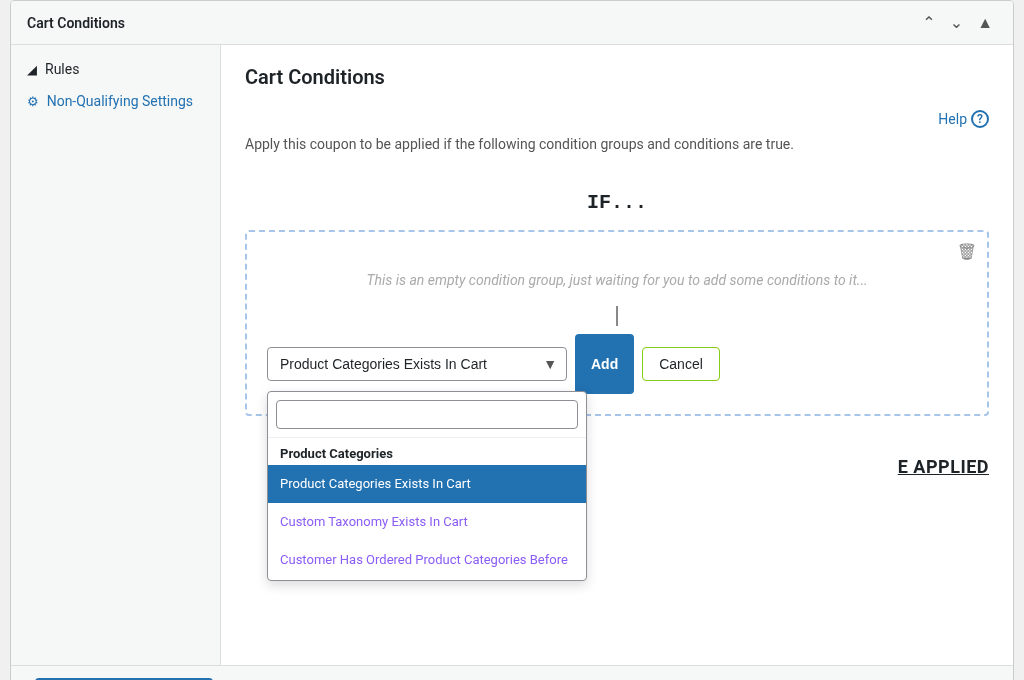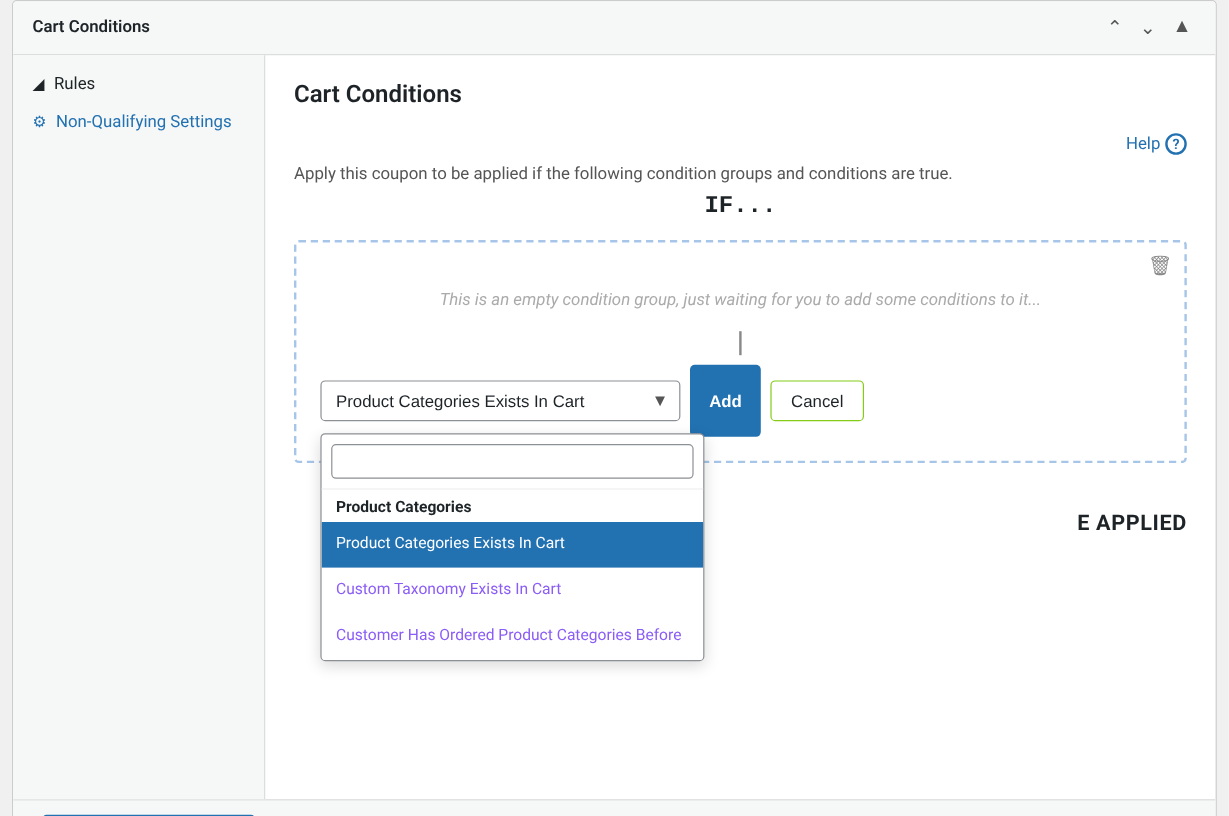--- a/index.html
+++ b/index.html
@@ -103,21 +103,21 @@
       display: inline-flex;
       align-items: center;
       justify-content: center;
       font-size: 12px;
       font-weight: 600;
       color: #2271b1;
     }
     .description {
       color: #555;
       font-size: 14px;
-      margin-bottom: 8px;
+      margin-bottom: 39px;
     }
     .if-label {
       text-align: center;
       font-size: 20px;
       font-weight: 700;
       color: #1d2327;
       margin-bottom: 16px;
       font-family: Liberation Mono, monospace;
     }
     .condition-group {
@@ -250,20 +250,21 @@
     }
     .not-applied-section {
       margin-top: 40px;
       text-align: right;
     }
     .not-applied-text {
       font-size: 18px;
       font-weight: 700;
       color: #1d2327;
       letter-spacing: 0.5px;
+      text-decoration: underline;
     }
     .footer {
       padding: 12px 24px;
       background: #f6f7f7;
       border-top: 1px solid #ddd;
       display: flex;
       align-items: center;
     }
     .btn-save {
       background: #2271b1;

